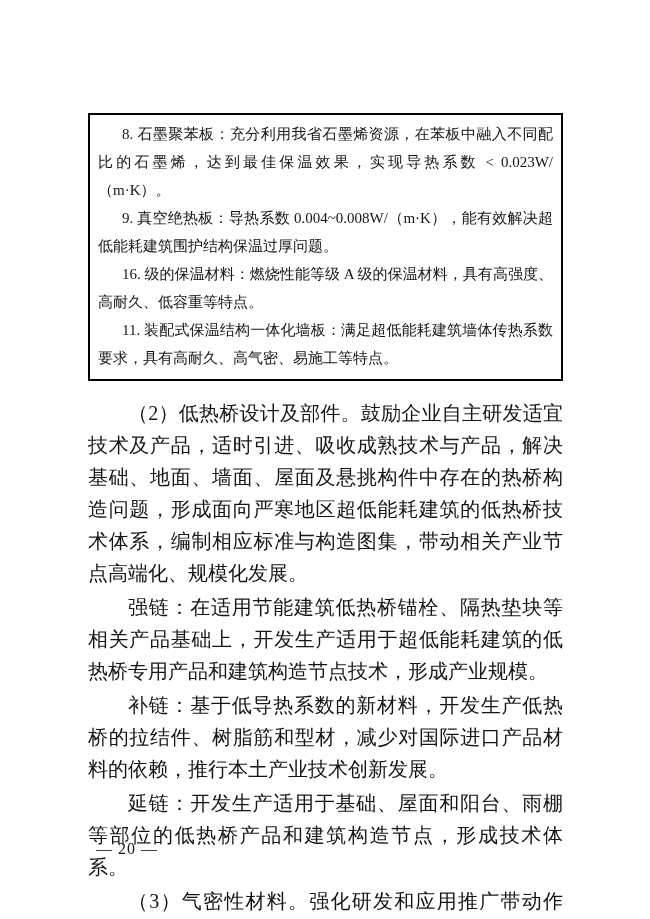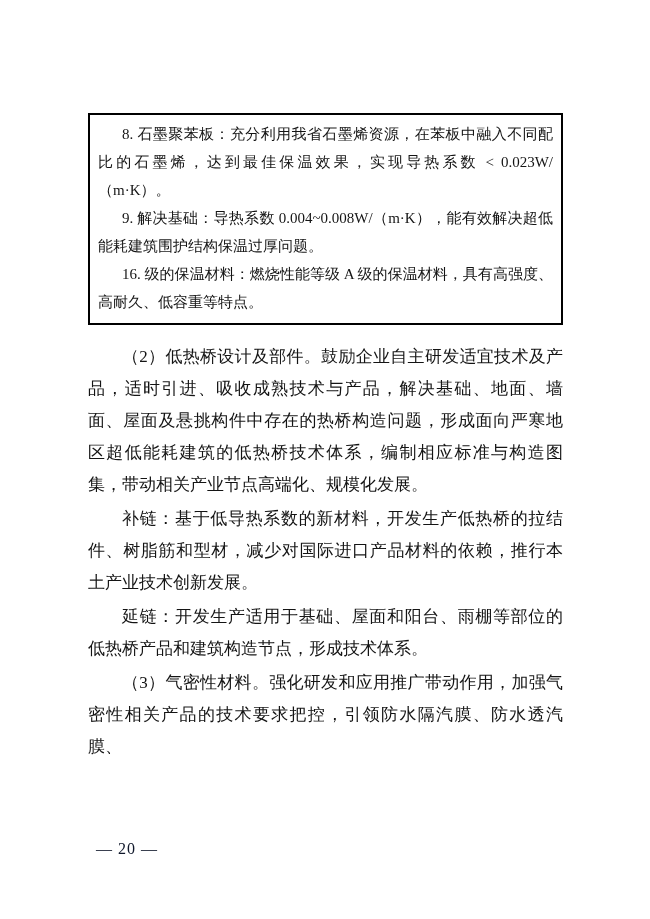--- a/index.html
+++ b/index.html
@@ -28,21 +28,21 @@
   }
   .materials-box p {
     margin: 0;
     text-indent: 1.6em;
   }
   .materials-box .term {
     font-weight: normal;
   }
   .body-para {
     margin: 2px 0 0 0;
-    font-size: 17px;
+    font-size: 20px;
     line-height: 32px;
     text-indent: 2em;
     text-align: justify;
   }
   .page-number {
     position: absolute;
     left: 96px;
     top: 840px;
     font-size: 16px;
     letter-spacing: 1px;
@@ -52,27 +52,31 @@
 </head>
 <body>
 
 <div class="page">
 
   <div class="materials-box">
     <p>
       <span>8. </span><span class="term">石墨聚苯板：</span><span>充分利用我省石墨烯资源，在苯板中融入不同配比的石墨烯，达到最佳保温效果，实现导热系数 &lt; 0.023W/（m·K）。</span>
     </p>
     <p>
-      <span>9. </span><span class="term">解决基础：</span><span>导热系数 0.004~0.008W/（m·K），能有效解决超低能耗建筑围护结构保温过厚问题。</span>
+      <span>9. </span><span class="term">真空绝热板：</span><span>导热系数 0.004~0.008W/（m·K），能有效解决超低能耗建筑围护结构保温过厚问题。</span>
     </p>
     <p>
       <span>16. </span><span class="term">级的保温材料：</span><span>燃烧性能等级 A 级的保温材料，具有高强度、高耐久、低容重等特点。</span>
     </p>
+    <p>
+      <span>11. </span><span class="term">装配式保温结构一体化墙板：</span><span>满足超低能耗建筑墙体传热系数要求，具有高耐久、高气密、易施工等特点。</span>
+    </p>
   </div>
 
   <p class="body-para">（2）低热桥设计及部件。鼓励企业自主研发适宜技术及产品，适时引进、吸收成熟技术与产品，解决基础、地面、墙面、屋面及悬挑构件中存在的热桥构造问题，形成面向严寒地区超低能耗建筑的低热桥技术体系，编制相应标准与构造图集，带动相关产业节点高端化、规模化发展。</p>
+  <p class="body-para">强链：在适用节能建筑低热桥锚栓、隔热垫块等相关产品基础上，开发生产适用于超低能耗建筑的低热桥专用产品和建筑构造节点技术，形成产业规模。</p>
   <p class="body-para">补链：基于低导热系数的新材料，开发生产低热桥的拉结件、树脂筋和型材，减少对国际进口产品材料的依赖，推行本土产业技术创新发展。</p>
   <p class="body-para">延链：开发生产适用于基础、屋面和阳台、雨棚等部位的低热桥产品和建筑构造节点，形成技术体系。</p>
   <p class="body-para">（3）气密性材料。强化研发和应用推广带动作用，加强气密性相关产品的技术要求把控，引领防水隔汽膜、防水透汽膜、</p>
 
   <div class="page-number">— 20 —</div>
 
 </div>
 
 </body></html>

